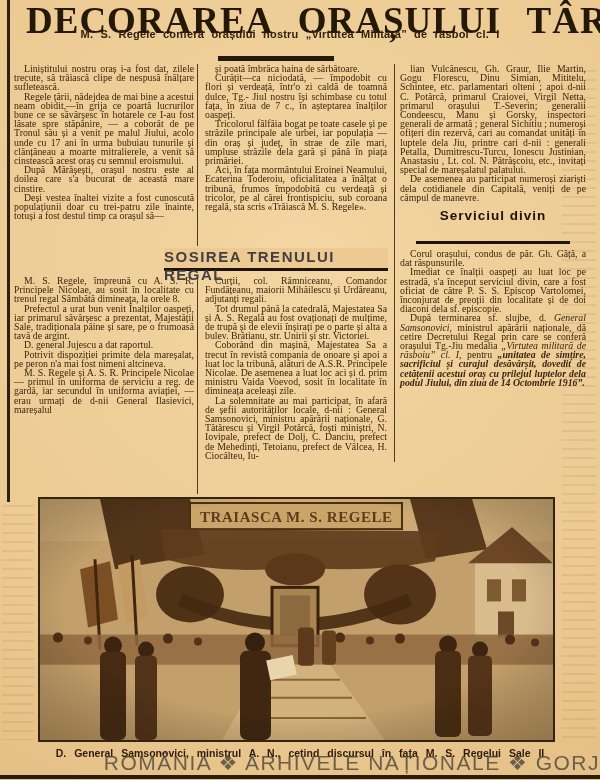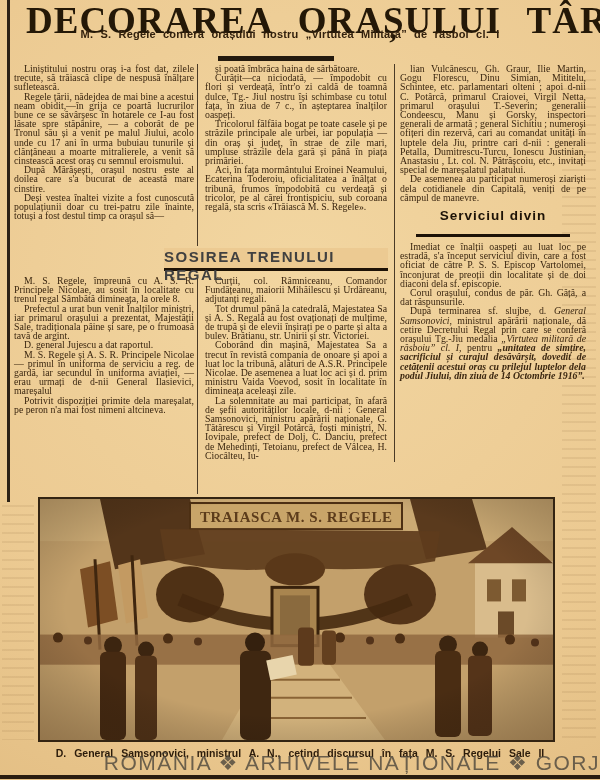--- a/index.html
+++ b/index.html
@@ -50,21 +50,21 @@
     font-size:15px;line-height:18px;color:#404040;
     text-align:left;letter-spacing:1.5px;
     border-bottom:3px solid #1d1206;
     z-index:3;
   }
   .h-inline{
     font-family:"Liberation Sans", sans-serif;font-weight:bold;
     font-size:13.5px;line-height:15px;color:#1d1206;
     text-align:center;letter-spacing:1px;
     border-bottom:3px solid #1d1206;
-    margin:6px 16px 5px 16px;padding-bottom:11px;
+    margin:6px 16px 5px 16px;padding-bottom:18px;
     text-indent:0;
   }
   .h-dec{letter-spacing:2.5px;margin-top:8px;}
   .it{font-style:italic;}
   .itb{font-style:italic;font-weight:bold;}
   .photo{
     position:absolute;left:38px;top:497px;width:517px;height:245px;
     border:2px solid #332412;box-sizing:border-box;
     background:#c3a06b;z-index:5;
   }
@@ -106,45 +106,45 @@
   <div class="col-div d2"></div>
 
   <div class="col c1a">
     <p>Liniștitului nostru oraș i-a fost dat, zilele trecute, să trăiască clipe de nespusă înălțare sufletească.</p>
     <p>Regele țării, nădejdea de mai bine a acestui neam obidit,—în grija ce poartă lucrurilor bune ce se săvârșesc în hotarele ce I-au fost lăsate spre stăpânire, — a coborât de pe Tronul său și a venit pe malul Jiului, acolo unde cu 17 ani în urma bubuiau tunurile și clănțăneau a moarte mitralierele, a venit să cinstească acest oraș cu semnul eroismului.</p>
     <p>După Mărășești, orașul nostru este al doilea care s'a bucurat de această mare cinstire.</p>
     <p>Deși vestea înaltei vizite a fost cunoscută populațiunii doar cu trei-patru zile înainte, totuși a fost destul timp ca orașul să—</p>
   </div>
   <div class="col c1b">
     <p>M. S. Regele, împreună cu A. S. R. Principele Nicolae, au sosit în localitate cu trenul regal Sâmbătă dimineața, la orele 8.</p>
-    <p>Prefectul a urat bun venit Înalților miniștri, iar primarul orașului a prezentat, Majestății Sale, tradiționala pâine și sare, pe o frumoasă tavă de argint.</p>
+    <p>Prefectul a urat bun venit Înalților oaspeți, iar primarul săvârșesc a prezentat, Majestății Sale, tradiționala pâine și sare, pe o frumoasă tavă de argint.</p>
     <p>D. general Jujescu a dat raportul.</p>
+    <p>Potrivit dispoziției primite dela mareșalat, pe peron n'a mai fost nimeni altcineva.</p>
     <p>M. S. Regele și A. S. R. Principele Nicolae — primul în uniforma de serviciu a reg. de gardă, iar secundul în uniforma aviației, — erau urmați de d-nii General Ilasievici, mareșalul</p>
-    <p>Potrivit dispoziției primite dela mareșalat, pe peron n'a mai fost nimeni altcineva.</p>
   </div>
 
   <div class="col c2a">
     <p>și poată îmbrăca haina de sărbătoare.</p>
     <p>Curățit—ca niciodată, — împodobit cu flori și verdeață, într'o zi caldă de toamnă dulce, Tg.- Jiul nostru își schimbase cu totul fața, în ziua de 7 c., în așteptarea înalților oaspeți.</p>
     <p>Tricolorul fălfăia bogat pe toate casele și pe străzile principale ale urbei, iar populația — din oraș și județ, în strae de zile mari, umpluse străzile dela gară și până în piața primăriei.</p>
     <p>Aci, în fața mormântului Eroinei Neamului, Ecaterina Toderoiu, oficialitatea a înălțat o tribună, frumos împodobită cu verdeață și tricolor, pe al cărei frontispiciu, sub coroana regală, sta scris «Trăiască M. S. Regele».</p>
   </div>
   <div class="col c2b">
     <p>Curții, col. Râmniceanu, Comandor Fundățeanu, maiorii Mihăilescu și Urdăreanu, adjutanți regali.</p>
     <p>Tot drumul până la catedrală, Majestatea Sa și A. S. Regală au fost ovaționați de mulțime, de trupă și de elevii înșirați pe o parte și alta a bulev. Brătianu, str. Unirii și str. Victoriei.</p>
     <p>Coborând din mașină, Majestatea Sa a trecut în revistă compania de onoare și apoi a luat loc la tribună, alături de A.S.R. Principele Nicolae. De asemenea a luat loc aci și d. prim ministru Vaida Voevod, sosit în localitate în dimineața aceleași zile.</p>
     <p>La solemnitate au mai participat, în afară de șefii autorităților locale, d-nii : General Samsonovici, ministru apărării naționale, G. Tătărescu și Virgil Potârcă, foști miniștri, N. Iovipale, prefect de Dolj, C. Danciu, prefect de Mehedinți, Tetoianu, prefect de Vâlcea, H. Ciocâlteu, Iu-</p>
   </div>
 
   <div class="col c3">
     <p>lian Vulcănescu, Gh. Graur, Ilie Martin, Gogu Florescu, Dinu Simian, Mititelu, Schintee, etc. parlamentari olteni ; apoi d-nii C. Potârcă, primarul Craiovei, Virgil Netta, primarul orașului T.-Severin; generalii Condeescu, Manu și Gorsky, inspectori generali de armată ; general Sichitiu ; numeroși ofițeri din rezervă, cari au comandat unități în luptele dela Jiu, printre cari d-nii : generali Petalla, Dumitrescu-Turcu, Ionescu Justinian, Anastasiu , Lt. col. N. Pătrășcoiu, etc., invitați special de mareșalatul palatului.</p>
     <p>De asemenea au participat numeroși ziariști dela cotidianele din Capitală, veniți de pe câmpul de manevre.</p>
     <div class="h-inline">Serviciul divin</div>
+    <p>Corul orașului, condus de păr. Gh. Găță, a dat răspunsurile.</p>
     <p>Imediat ce înalții oaspeți au luat loc pe estradă, s'a început serviciul divin, care a fost oficiat de către P. S. S. Episcop Vartolomei, înconjurat de preoții din localitate și de doi diaconi dela sf. episcopie.</p>
-    <p>Corul orașului, condus de păr. Gh. Găță, a dat răspunsurile.</p>
     <p><span>După terminarea sf. slujbe, d. </span><span class="it">General Samsonovici</span><span>, ministrul apărării naționale, dă cetire Decretului Regal prin care se conferă orașului Tg.-Jiu medalia </span><span class="it">„Virtutea militară de răsboiu” cl. I,</span><span> pentru </span><span class="itb">„unitatea de simțire, sacrificiul și curajul desăvârșit, dovedit de cetățenii acestui oraș cu prilejul luptelor dela podul Jiului, din ziua de 14 Octombrie 1916”.</span></p>
   </div>
 
   <div class="section-head">SOSIREA TRENULUI REGAL</div>
 
   <div class="photo">
     <svg viewBox="0 0 513 240" preserveAspectRatio="none">
       <defs>
         <radialGradient id="vig" cx="50%" cy="45%" r="75%">
           <stop offset="60%" stop-color="#000000" stop-opacity="0"></stop>

